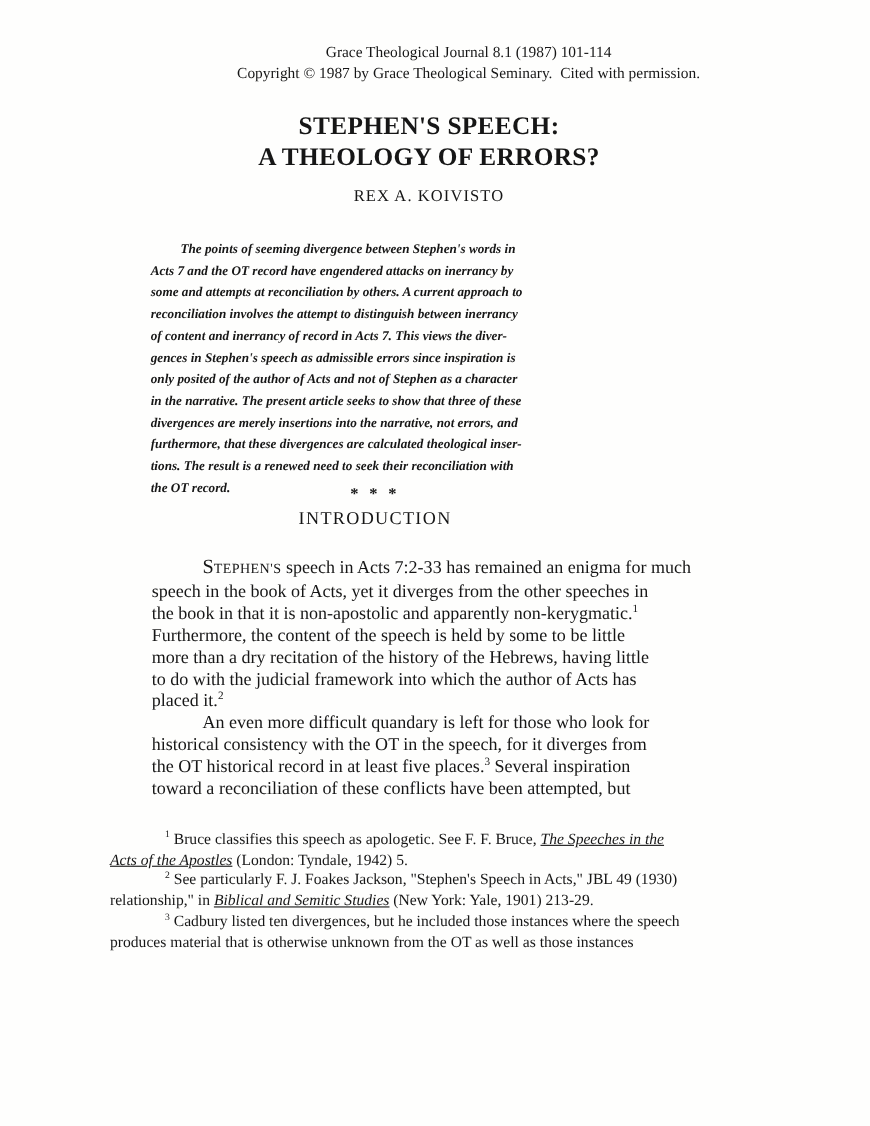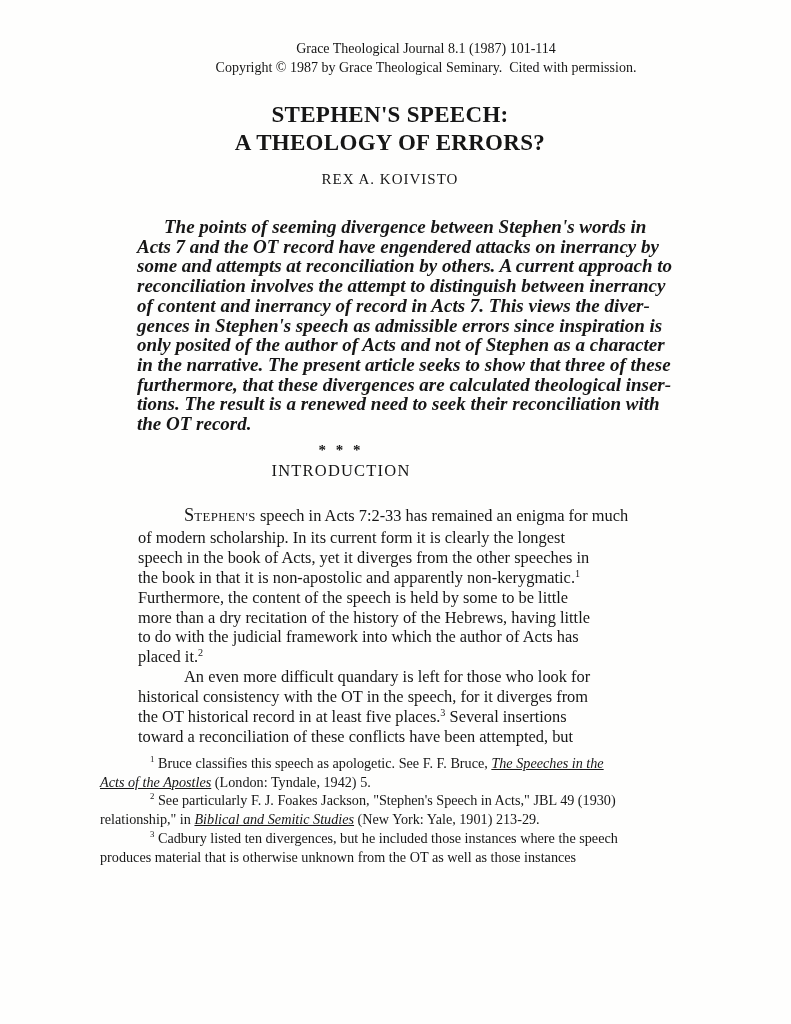--- a/index.html
+++ b/index.html
@@ -43,21 +43,21 @@
     font-size: 15px;
     letter-spacing: 1px;
   }
   .abstract {
     position: absolute;
     top: 217px;
     left: 137px;
     width: 505px;
     font-style: italic;
     font-weight: bold;
-    font-size: 19px;
+    font-size: 12px;
     line-height: 19.7px;
     --ind: 27px;
   }
   .divider {
     position: absolute;
     top: 442px;
     left: 341px;
     transform: translateX(-50%);
     font-weight: bold;
     font-size: 15px;
@@ -114,40 +114,40 @@
 
   <div class="abstract">
       <div class="tline ind"><span>The points of seeming divergence between Stephen's words in</span></div>
       <div class="tline"><span>Acts 7 and the OT record have engendered attacks on inerrancy by</span></div>
       <div class="tline"><span>some and attempts at reconciliation by others. A current approach to</span></div>
       <div class="tline"><span>reconciliation involves the attempt to distinguish between inerrancy</span></div>
       <div class="tline"><span>of content and inerrancy of record in Acts 7. This views the diver-</span></div>
       <div class="tline"><span>gences in Stephen's speech as admissible errors since inspiration is</span></div>
       <div class="tline"><span>only posited of the author of Acts and not of Stephen as a character</span></div>
       <div class="tline"><span>in the narrative. The present article seeks to show that three of these</span></div>
+      <div class="tline"><span>divergences are merely insertions into the narrative, not errors, and</span></div>
       <div class="tline"><span>furthermore, that these divergences are calculated theological inser-</span></div>
       <div class="tline"><span>tions. The result is a renewed need to seek their reconciliation with</span></div>
       <div class="tline"><span>the OT record.</span></div>
     </div>
 
   <div class="divider">* * *</div>
   <div class="section-heading">INTRODUCTION</div>
 
   <div class="body-block">
       <div class="tline ind"><span class="seg-lead">S</span><span class="seg-sc">TEPHEN'S</span><span> speech in Acts 7:2-33 has remained an enigma for much</span></div>
-      <div class="tline"><span>of modern scholarship. In its current form it is clearly the longest</span></div>
       <div class="tline"><span>speech in the book of Acts, yet it diverges from the other speeches in</span></div>
       <div class="tline"><span>the book in that it is non-apostolic and apparently non-kerygmatic.</span><span class="seg-sup">1</span></div>
       <div class="tline"><span>Furthermore, the content of the speech is held by some to be little</span></div>
       <div class="tline"><span>more than a dry recitation of the history of the Hebrews, having little</span></div>
       <div class="tline"><span>to do with the judicial framework into which the author of Acts has</span></div>
       <div class="tline"><span>placed it.</span><span class="seg-sup">2</span></div>
       <div class="tline ind"><span>An even more difficult quandary is left for those who look for</span></div>
       <div class="tline"><span>historical consistency with the OT in the speech, for it diverges from</span></div>
-      <div class="tline"><span>the OT historical record in at least five places.</span><span class="seg-sup">3</span><span> Several insertions</span></div>
+      <div class="tline"><span>the OT historical record in at least five places.</span><span class="seg-sup">3</span><span> Several inspiration</span></div>
       <div class="tline"><span>toward a reconciliation of these conflicts have been attempted, but</span></div>
     </div>
 
   <div class="footnotes">
       <div class="tline ind"><span class="seg-sup">1</span><span> Bruce classifies this speech as apologetic. See F. F. Bruce, </span><span class="seg-i">The Speeches in the</span></div>
       <div class="tline"><span class="seg-i">Acts of the Apostles</span><span> (London: Tyndale, 1942) 5.</span></div>
       <div class="tline ind"><span class="seg-sup">2</span><span> See particularly F. J. Foakes Jackson, "Stephen's Speech in Acts," JBL 49 (1930)</span></div>
       <div class="tline"><span>relationship," in </span><span class="seg-i">Biblical and Semitic Studies</span><span> (New York: Yale, 1901) 213-29.</span></div>
       <div class="tline ind"><span class="seg-sup">3</span><span> Cadbury listed ten divergences, but he included those instances where the speech</span></div>
       <div class="tline"><span>produces material that is otherwise unknown from the OT as well as those instances</span></div>

